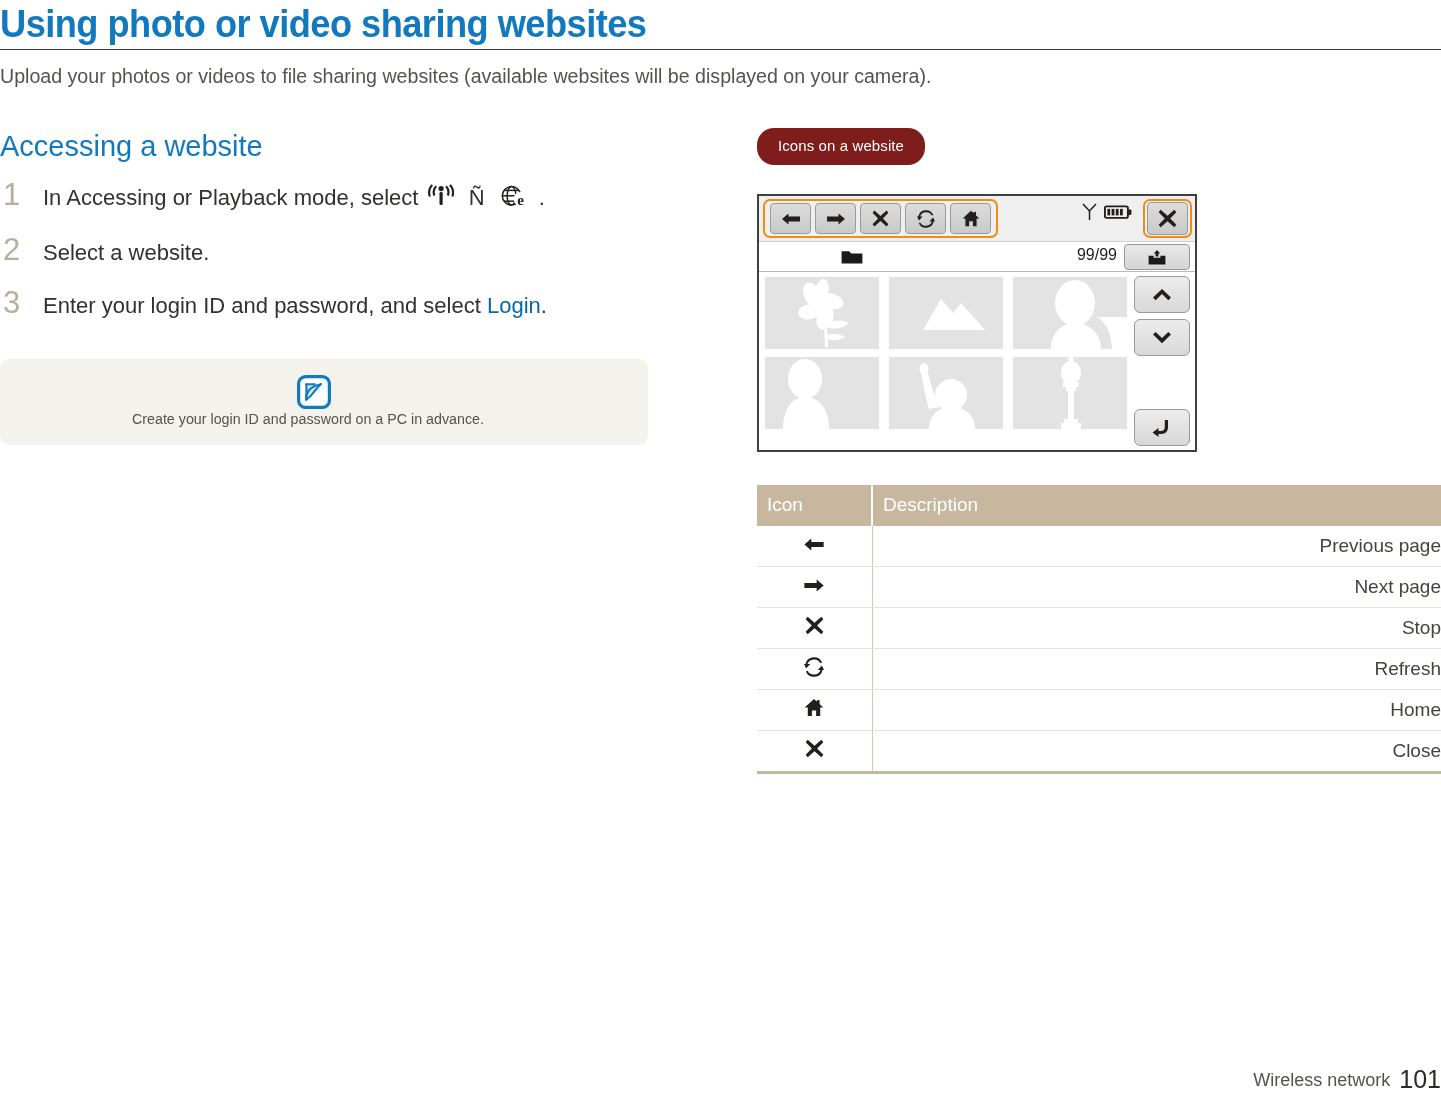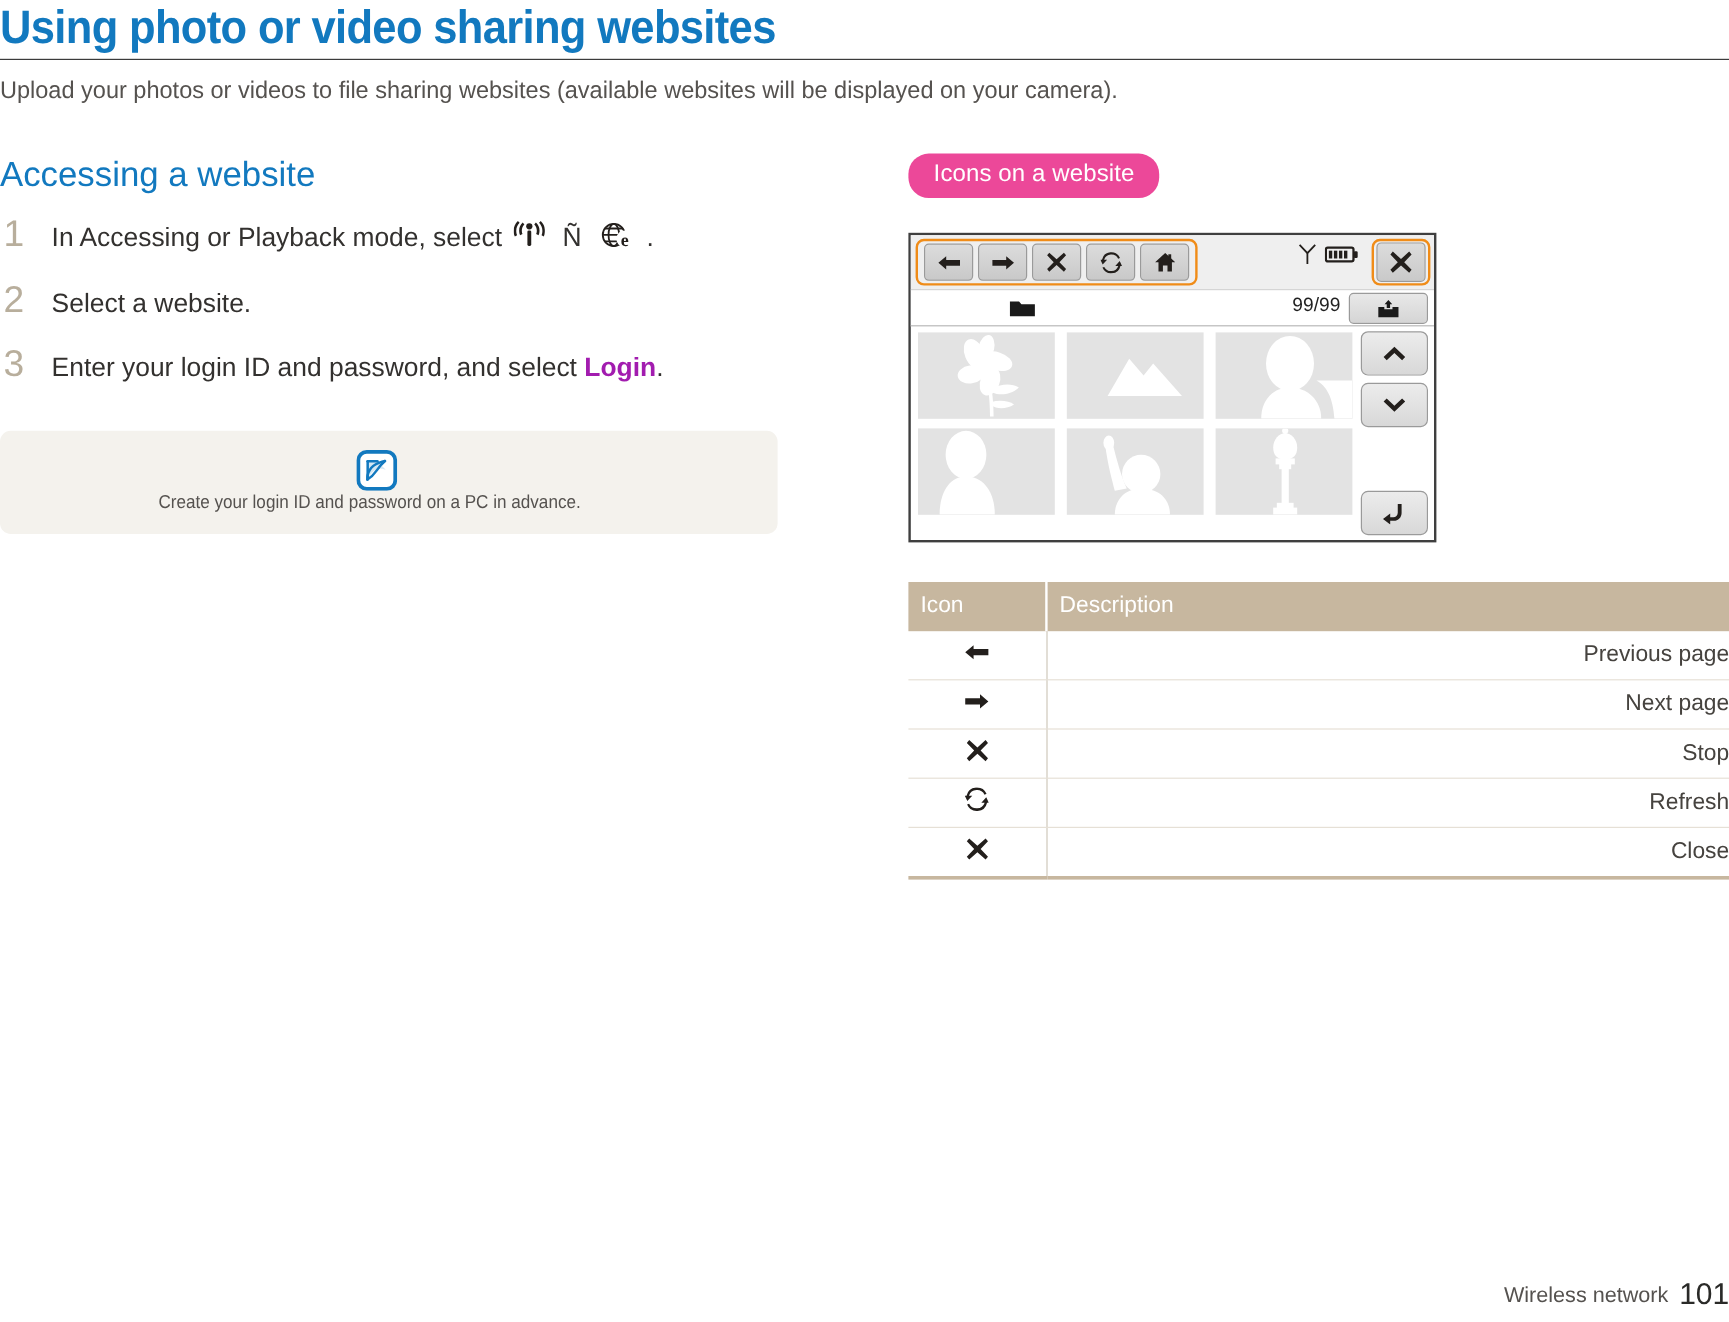--- a/index.html
+++ b/index.html
@@ -82,21 +82,21 @@
     font-size: 31px;
     color: #b8ae9c;
     font-weight: normal;
     line-height: 34px;
   }
   .step-text {
     font-size: 22px;
     line-height: 31px;
     color: #33312f;
   }
-  .step-text .bold { font-weight: bold; color: #a21caf; }
+  .step-text .bold { font-weight: normal; color: #0369a1; }
 
   .bullets {
     list-style: none;
     margin: 5px 0 0 0;
     padding: 0;
   }
   .bullets li {
     position: relative;
     padding-left: 27px;
     font-size: 19.5px;
@@ -144,23 +144,23 @@
     color: #55524f;
     line-height: 20px;
     transform: scaleX(0.92);
     transform-origin: left center;
     white-space: nowrap;
   }
 
   
   .pill {
     display: inline-block;
-    background: #ec4899;
+    background: #7f1d1d;
     color: #ffffff;
-    font-size: 20px;
+    font-size: 15px;
     line-height: 21px;
     padding: 7px 21px 9px 21px;
     border-radius: 17px;
     letter-spacing: 0.1px;
   }
 
   
   .cam-screen {
     position: relative;
     margin-top: 29px;
@@ -637,20 +637,29 @@
         <td class="cell-icon">
           <svg width="20" height="20" viewBox="0 0 18 18">
             <path d="M14.8 5.6 A6.4 6.4 0 0 0 3.1 6.4 L5.6 6.4 L1.9 10.4 L0 6.4 L1.3 6.4 A7.9 7.9 0 0 1 16.3 5.0 Z" fill="#231f1c"></path>
             <path d="M3.2 12.4 A6.4 6.4 0 0 0 14.9 11.6 L12.4 11.6 L16.1 7.6 L18 11.6 L16.7 11.6 A7.9 7.9 0 0 1 1.7 13.0 Z" fill="#231f1c"></path>
           </svg>
         </td>
         <td class="cell-desc">Refresh</td>
       </tr>
       <tr>
         <td class="cell-icon">
+          <svg width="20" height="19" viewBox="0 0 18 17">
+            <path d="M9 0.8 L17.4 8.6 L14.6 8.6 L14.6 16.2 L10.9 16.2 L10.9 11.2 L7.1 11.2 L7.1 16.2 L3.4 16.2 L3.4 8.6 L0.6 8.6 Z" fill="#231f1c"></path>
+            <rect x="11.6" y="1.9" width="2.4" height="4" fill="#231f1c"></rect>
+          </svg>
+        </td>
+        <td class="cell-desc">Home</td>
+      </tr>
+      <tr>
+        <td class="cell-icon">
           <svg width="19" height="19" viewBox="0 0 17 17">
               <path d="M2.4 0.6 L8.5 6.1 L14.6 0.6 L16.4 2.8 L10.9 8.5 L16.4 14.2 L14.6 16.4 L8.5 10.9 L2.4 16.4 L0.6 14.2 L6.1 8.5 L0.6 2.8 Z" fill="#231f1c"></path>
             </svg>
         </td>
         <td class="cell-desc">Close</td>
       </tr>
     </tbody>
   </table>
 </div>
 

